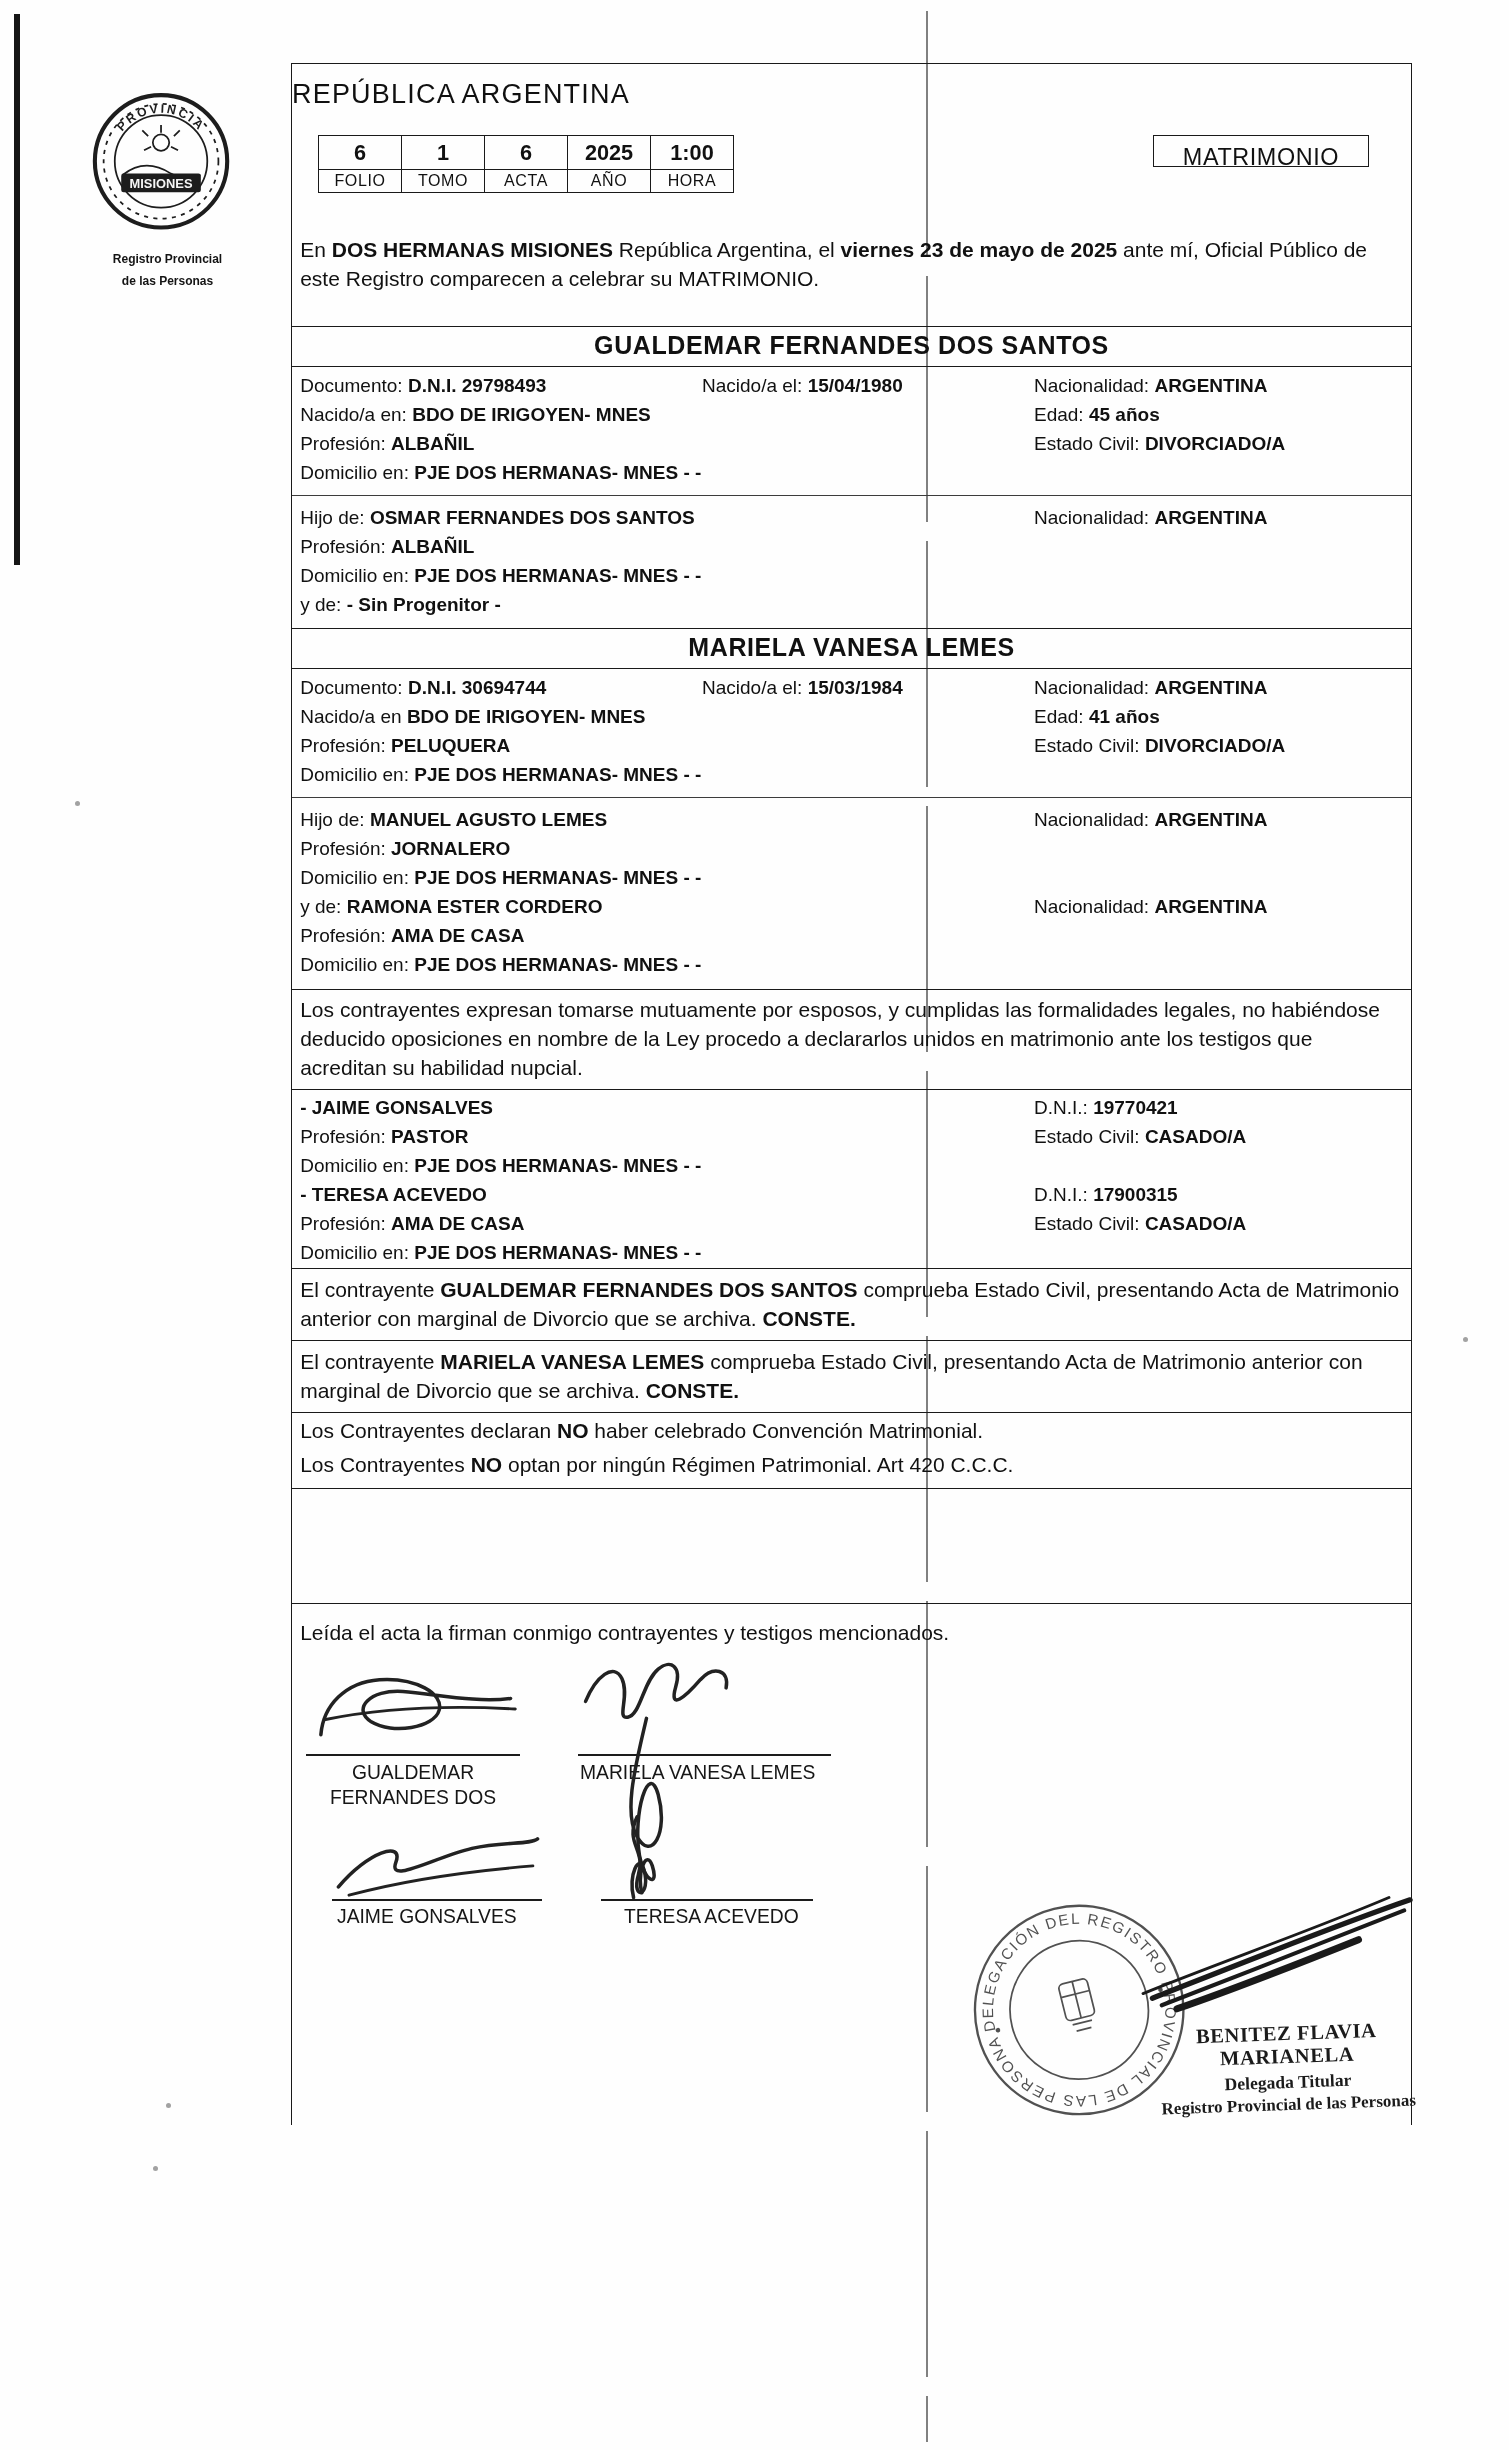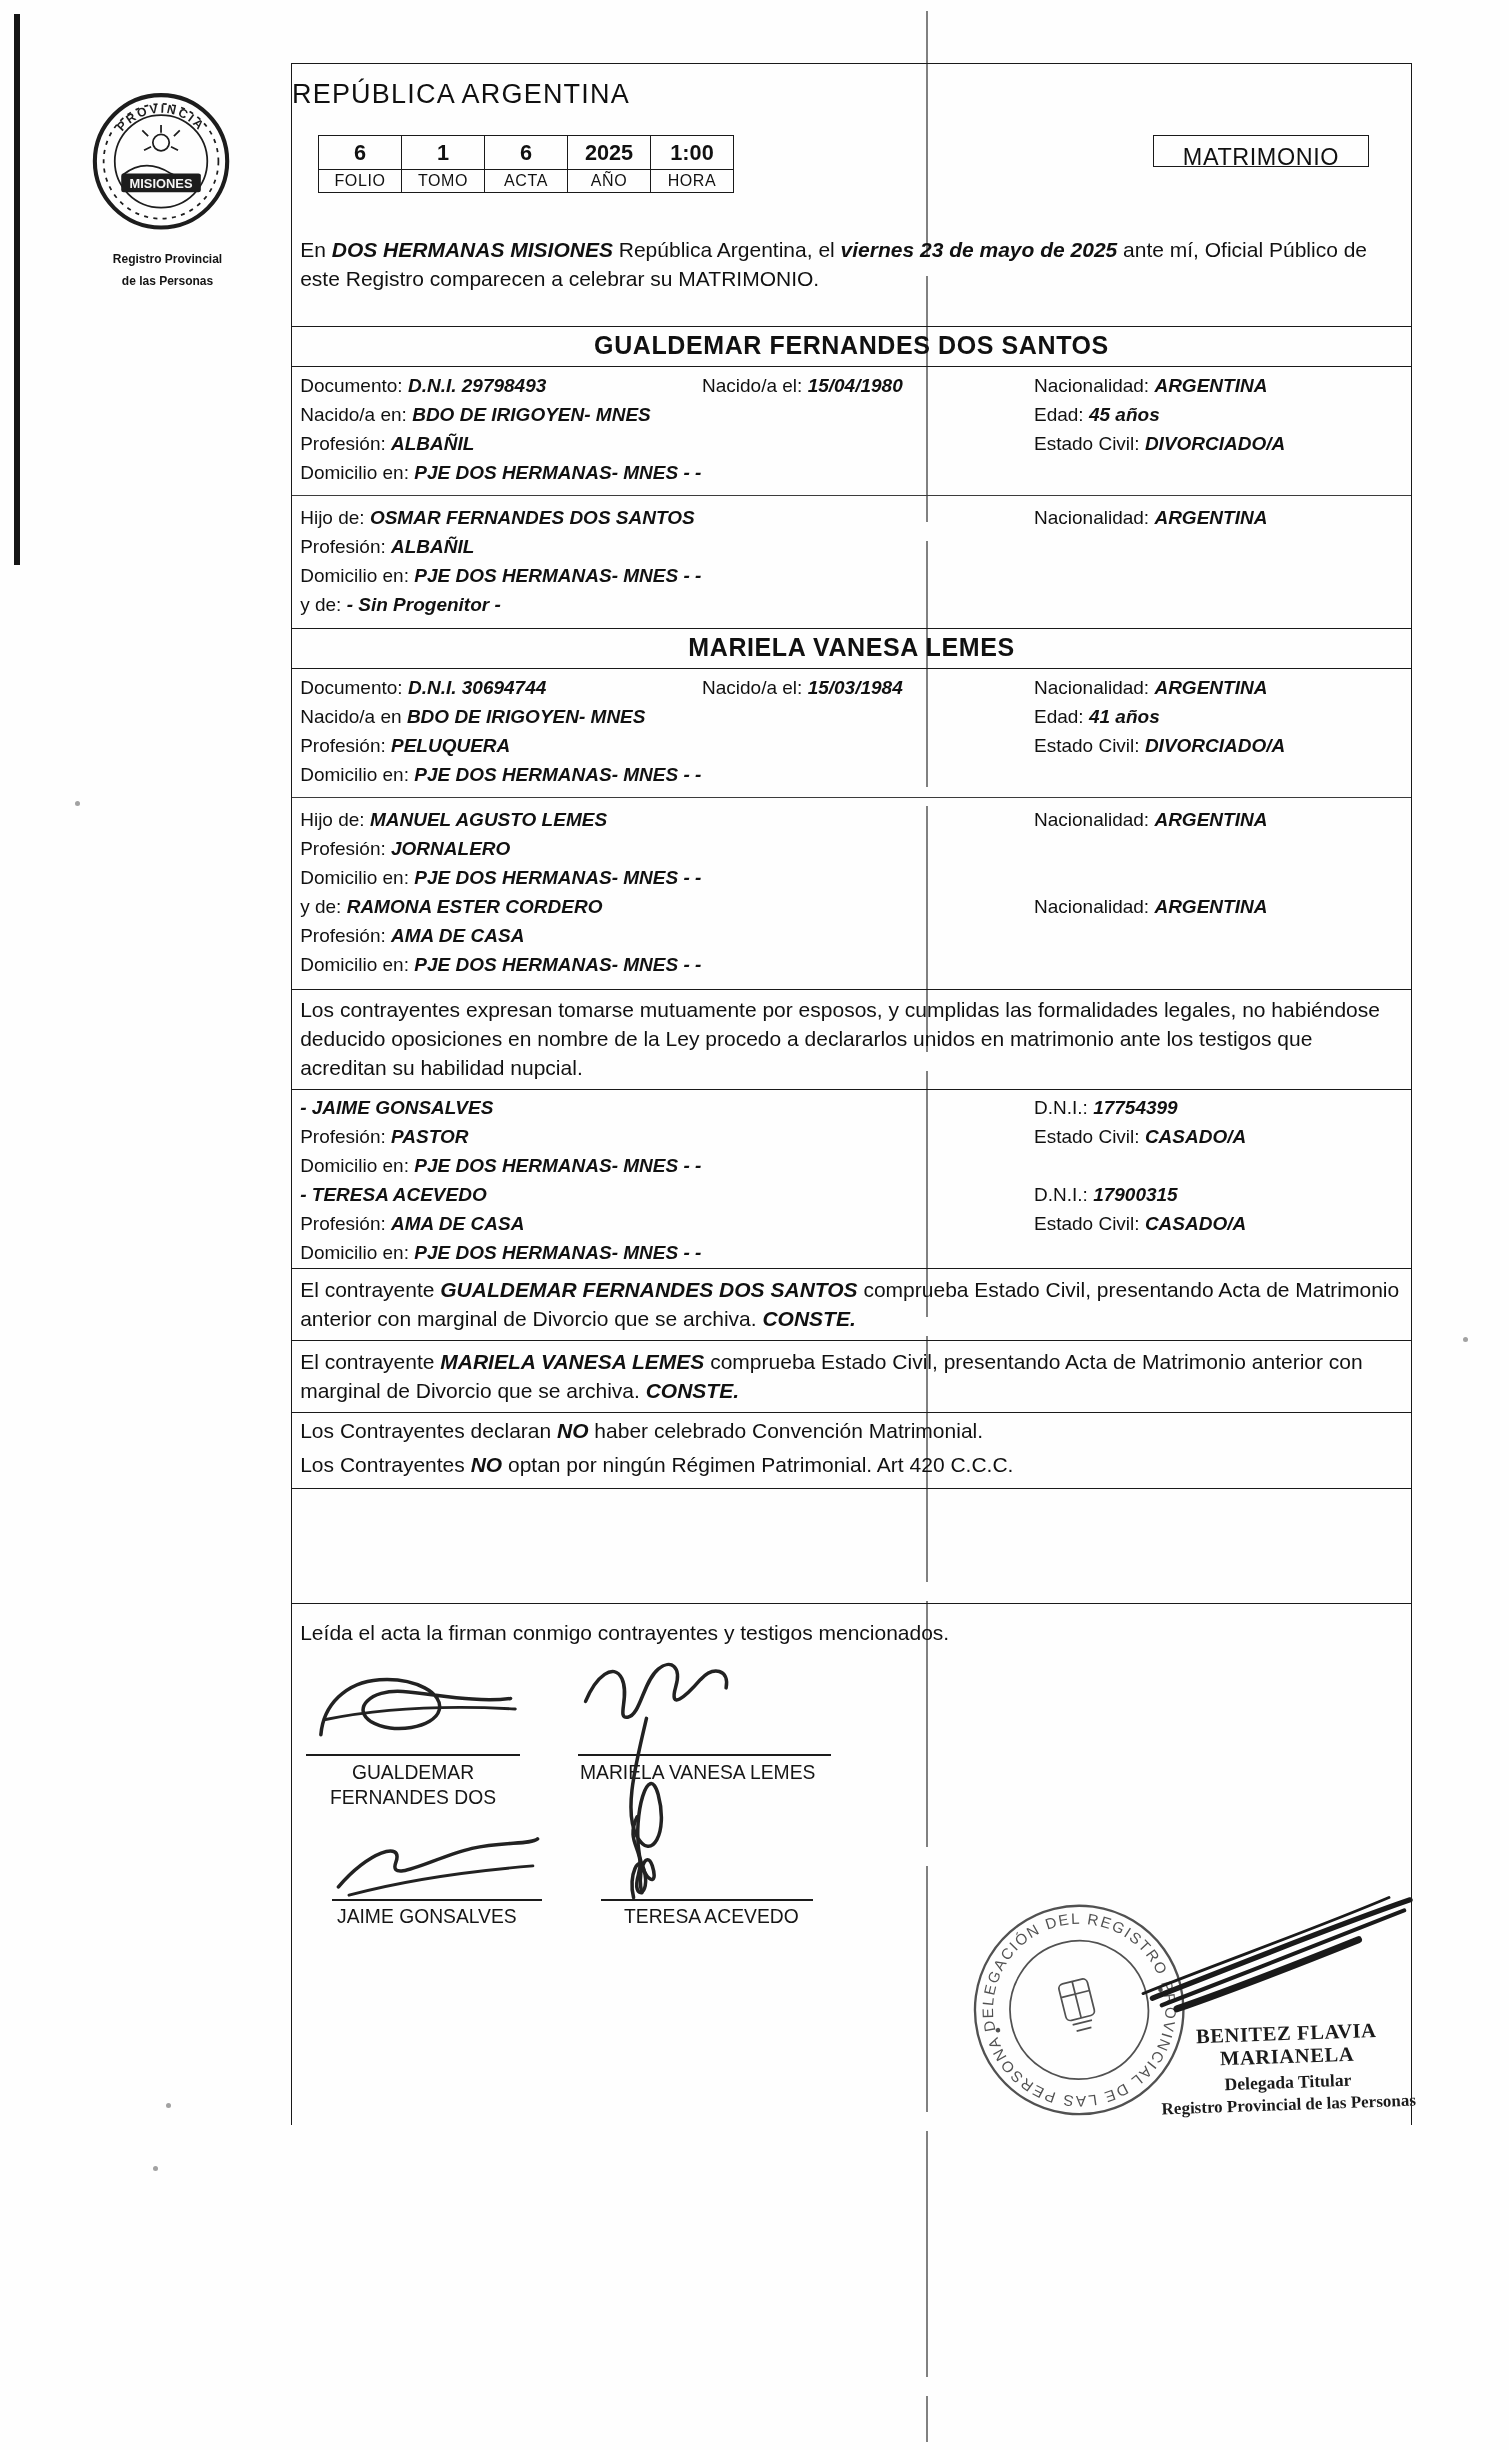--- a/index.html
+++ b/index.html
@@ -28,21 +28,21 @@
   .intro{height:100px;padding:9.4px 8.2px 4.7px;font-size:21px;line-height:29px;}
 
   .sect-head{border-top:1.8px solid #1a1a1a;border-bottom:1.8px solid #1a1a1a;text-align:center;
      font-weight:700;font-size:25px;line-height:37px;letter-spacing:0.6px;height:41px;}
 
   .rows{padding:3.5px 0 9.4px;}
   .row{position:relative;height:29px;line-height:29px;font-size:19px;padding-left:8.2px;white-space:nowrap;}
   .c2{position:absolute;left:410px;top:0;}
   .c3{position:absolute;left:742px;top:0;}
   .lbl{font-weight:400;}
-  .val{font-weight:700;font-style:italic;}
+  .val{font-weight:700;}
   .innerline{height:1.2px;background:#3c3c3c;margin:8.2px 0 7px;}
 
   .para{border-top:1.8px solid #1a1a1a;padding:5.9px 8.2px 7px;font-size:21px;line-height:29px;}
   .witnesses{border-top:1.8px solid #1a1a1a;padding:2.3px 0 1.2px;}
   .conv{border-bottom:1.8px solid #1a1a1a;padding:3.5px 8.2px 4.7px;}
   .conv .cline{margin:0 0 4.7px;}
   .spacer{height:114px;}
   .closing{padding:14px 8.2px 20px;}
   .sigzone{height:449px;}
 
@@ -176,21 +176,21 @@
       <div class="row">
         <span class="lbl">Domicilio en: </span><span class="val">PJE DOS HERMANAS- MNES - -</span>
       </div>
     </div>
 
     <div class="para">Los contrayentes expresan tomarse mutuamente por esposos, y cumplidas las formalidades legales, no habiéndose deducido oposiciones en nombre de la Ley procedo a declararlos unidos en matrimonio ante los testigos que acreditan su habilidad nupcial.</div>
 
     <div class="witnesses">
       <div class="row">
         <span class="val">- JAIME GONSALVES</span>
-        <span class="c3"><span class="lbl">D.N.I.: </span><span class="val">17754399</span></span>
+        <span class="c3"><span class="lbl">D.N.I.: </span><span class="val">19770421</span></span>
       </div>
       <div class="row">
         <span class="lbl">Profesión: </span><span class="val">PASTOR</span>
         <span class="c3"><span class="lbl">Estado Civil: </span><span class="val">CASADO/A</span></span>
       </div>
       <div class="row">
         <span class="lbl">Domicilio en: </span><span class="val">PJE DOS HERMANAS- MNES - -</span>
       </div>
       <div class="row">
         <span class="val">- TERESA ACEVEDO</span>

